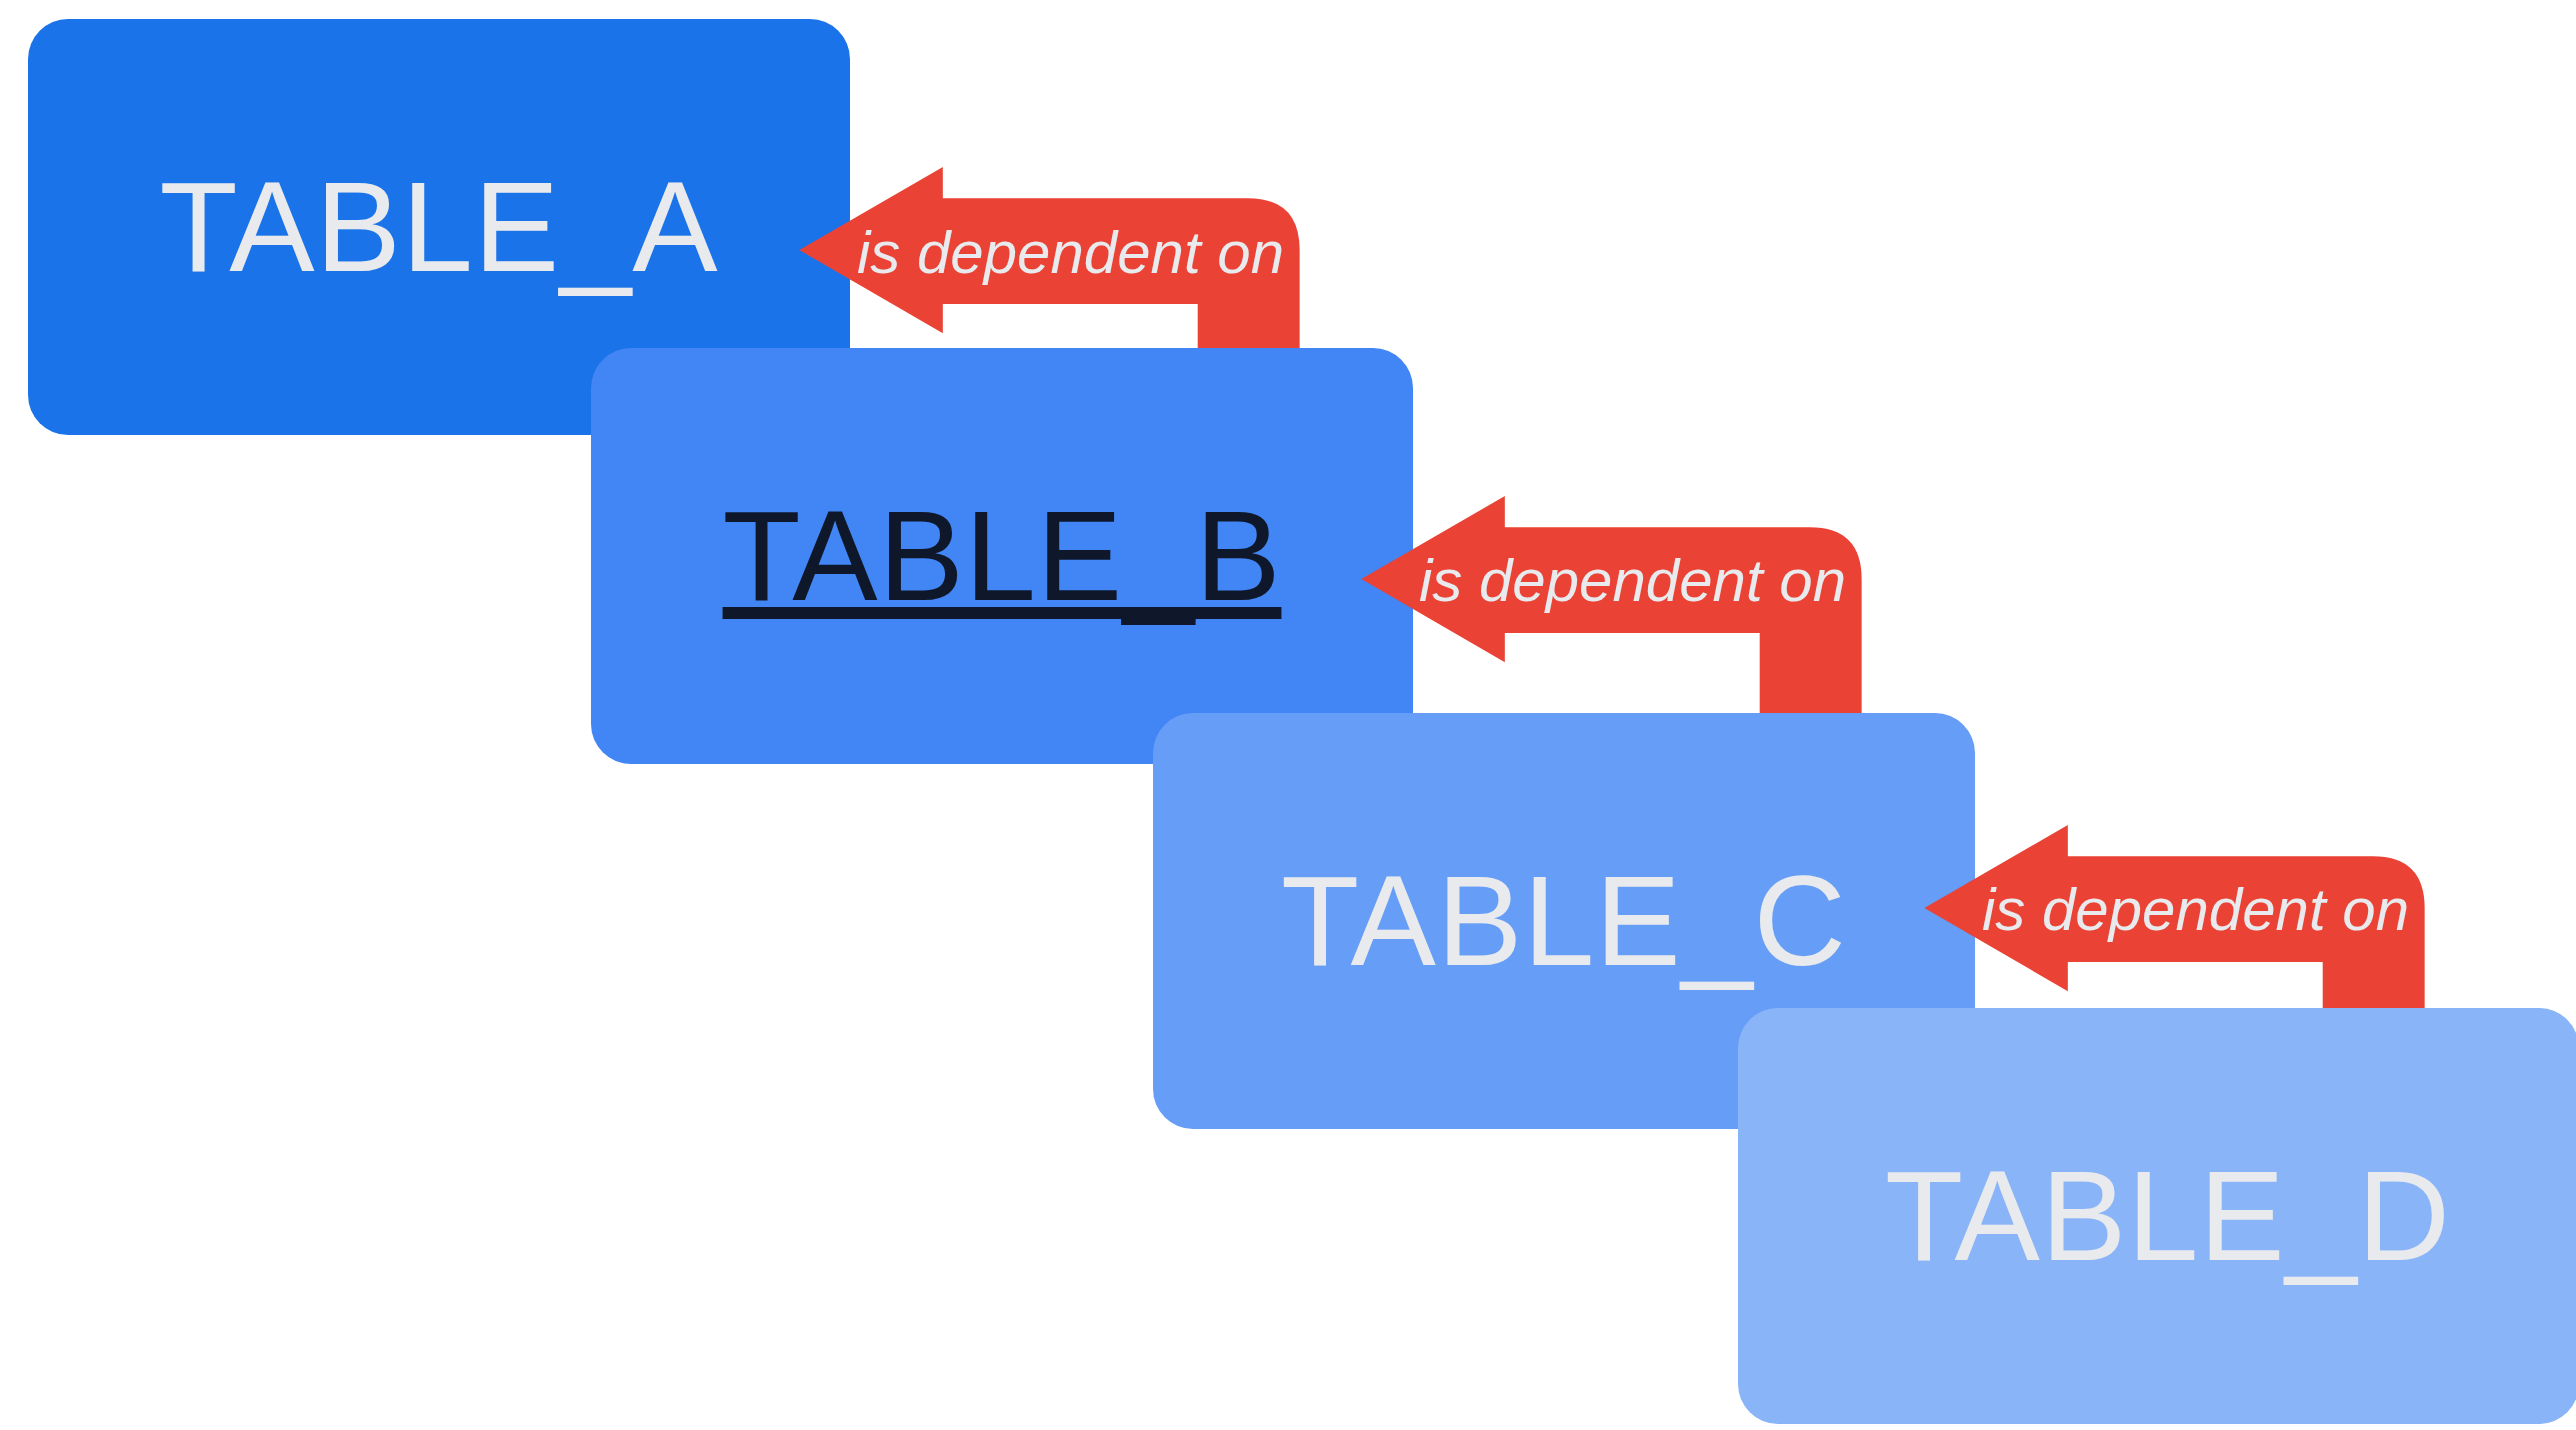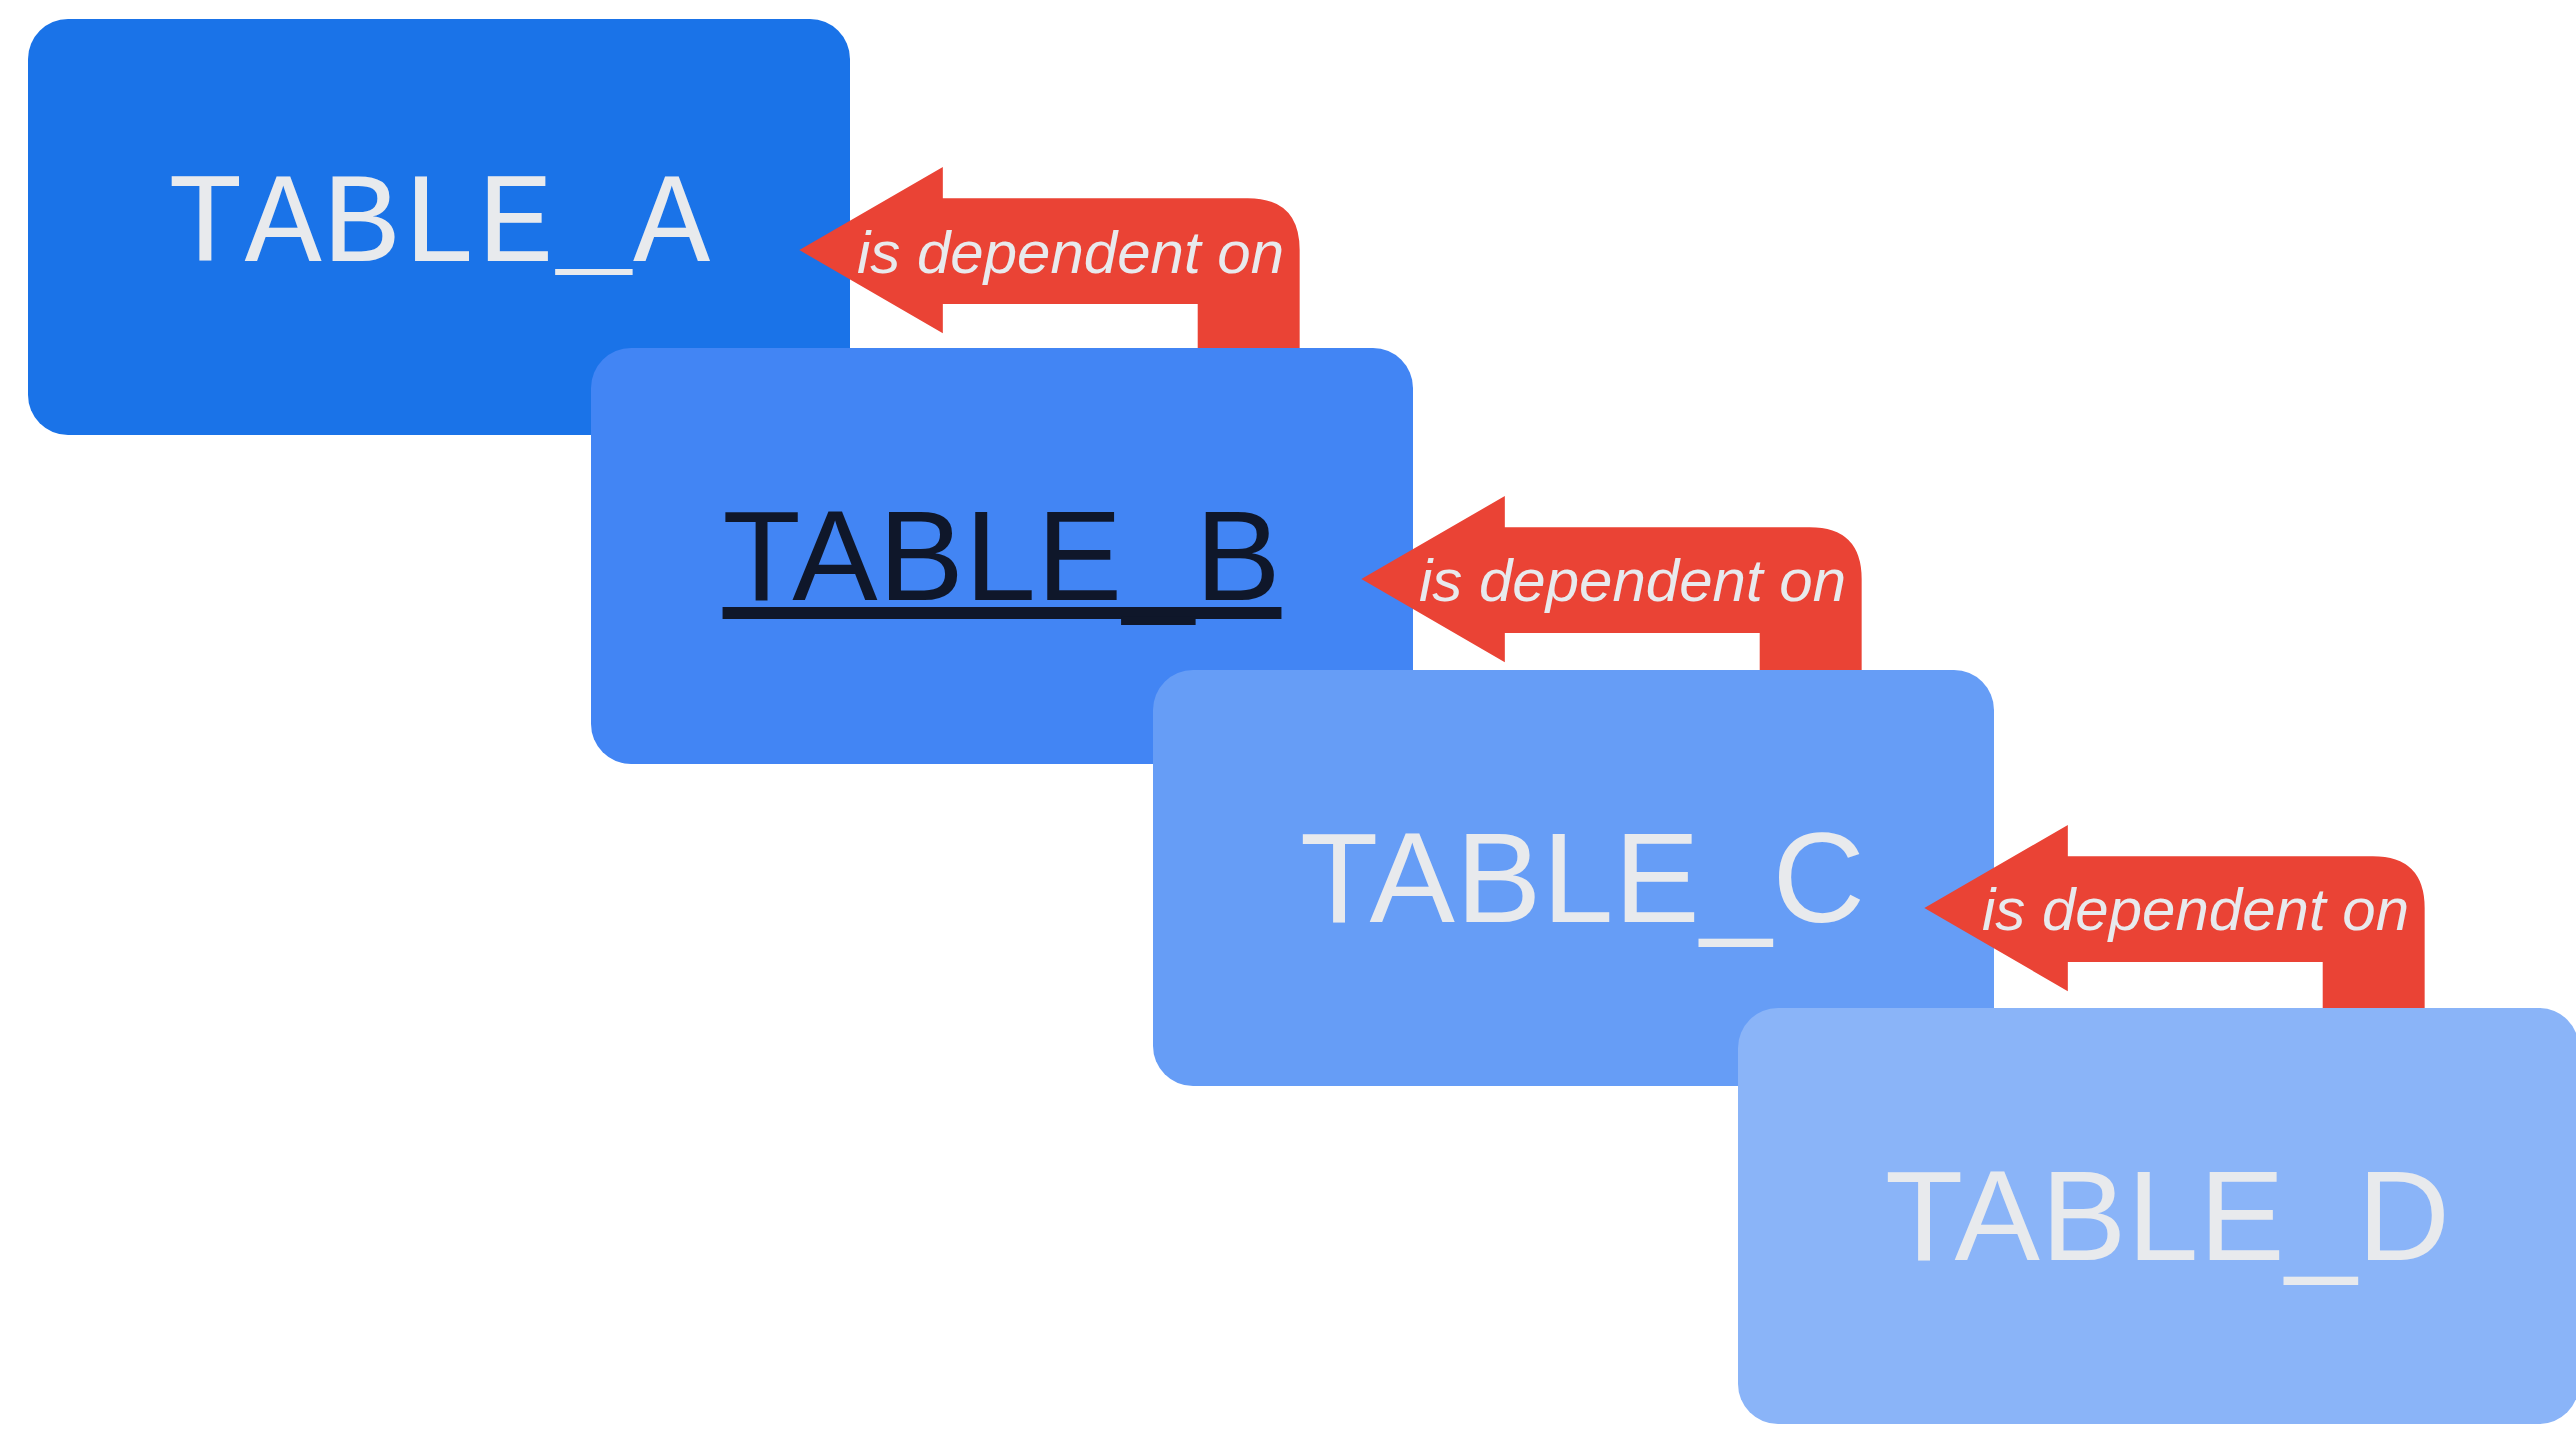--- a/index.html
+++ b/index.html
@@ -43,23 +43,23 @@
     display: flex;
     align-items: center;
     justify-content: center;
     font-size: 60px;
     font-weight: 400;
     white-space: nowrap;
     font-style: italic;
   }
 
   
-  #box-a { left: 28px;   top: 19px; font-family: Liberation Mono, monospace;   }
+  #box-a { left: 28px;   top: 19px;   }
   #box-b { left: 591px;  top: 348px;  }
-  #box-c { left: 1153px; top: 670px; padding-left: 19px;  }
+  #box-c { left: 1153px; top: 713px;  }
   #box-d { left: 1738px; top: 1008px; }
 
   #arrow-0 { left: 799px;  top: 167px; }
   #arrow-1 { left: 1361px; top: 496px; }
   #arrow-2 { left: 1924px; top: 825px; }
 
   #arrow-label-0 { left: 799px;  top: 199px; }
   #arrow-label-1 { left: 1361px; top: 527px; }
   #arrow-label-2 { left: 1924px; top: 856px; }
 </style>

